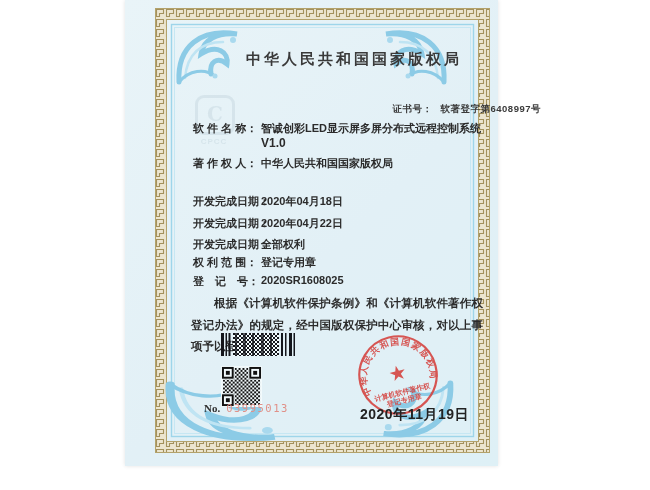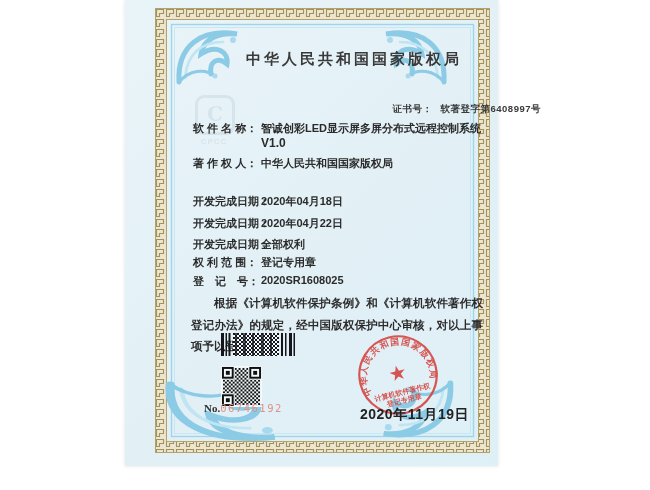--- a/index.html
+++ b/index.html
@@ -34,21 +34,21 @@
   .field-row .f-value{position:absolute;left:106px;white-space:pre;text-align:center;}
   .f-value2{position:absolute;left:106px;font-size:12px;font-weight:700;color:#2b2b2b;}
   .statement{
     position:absolute;left:36px;top:285px;width:292px;
     font-size:11.5px;font-weight:700;color:#2b2b2b;line-height:21.5px;
     text-align:justify;text-indent:2em;
   }
   .barcode{position:absolute;left:66px;top:325px;width:74px;height:23px;}
   .qrcode{position:absolute;left:66px;top:358px;width:41px;height:41px;}
   .serial{position:absolute;left:49px;top:394px;font-size:11px;color:#333;}
-  .serial .no-lbl{font-family:"Liberation Serif",serif;font-weight:700;}
+  .serial .no-lbl{font-family:"Liberation Serif",serif;font-weight:700;margin-right:6px;}
   .serial .no-digits{
     font-family:"DejaVu Sans Mono",monospace;color:#e09088;letter-spacing:1.5px;font-size:10.5px;
   }
   .seal{position:absolute;left:201px;top:325px;width:84px;height:84px;opacity:0.88;}
   .issue-date{
     position:absolute;left:205px;top:398px;font-size:14px;font-weight:700;color:#222;letter-spacing:0.5px;
   }
   .watermark{
     position:absolute;left:70px;top:95px;width:38px;height:50px;opacity:0.35;pointer-events:none;
   }
@@ -191,21 +191,21 @@
         <rect x="2" y="30" width="10" height="10"></rect>
       </g>
       <g fill="#111">
         <rect x="5" y="5" width="4" height="4"></rect>
         <rect x="33" y="5" width="4" height="4"></rect>
         <rect x="5" y="33" width="4" height="4"></rect>
       </g>
     </svg>
 
     <div class="serial">
-      <span class="no-lbl">No.</span><span class="no-digits">06746192</span>
+      <span class="no-lbl">No.</span><span class="no-digits">03995013</span>
     </div>
 
     <svg class="seal" viewBox="0 0 100 100" aria-hidden="true">
       <defs>
         <path id="sealArc" d="M 14.3,65 A 38,38 0 1 1 85.7,65" fill="none"></path>
       </defs>
       <g transform="rotate(-14 50 50)">
         <circle cx="50" cy="50" r="46" fill="none" stroke="#d5403c" stroke-width="2.6"></circle>
         <text font-size="10.5" fill="#d5403c" font-weight="bold" letter-spacing="1.6">
           <textPath href="#sealArc" startOffset="50%" text-anchor="middle">中华人民共和国国家版权局</textPath>

